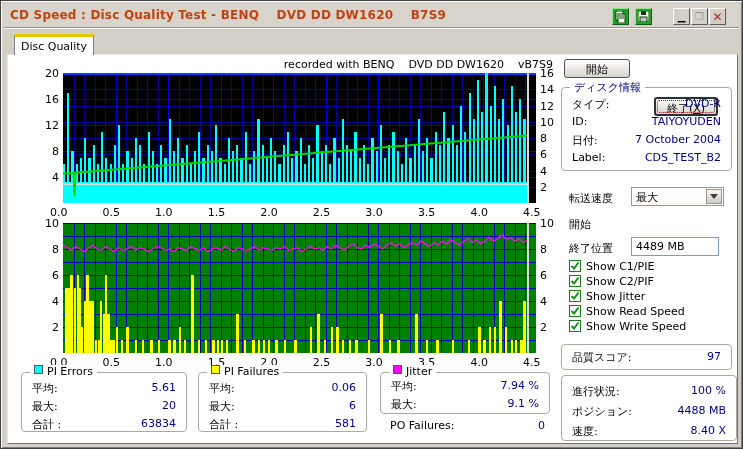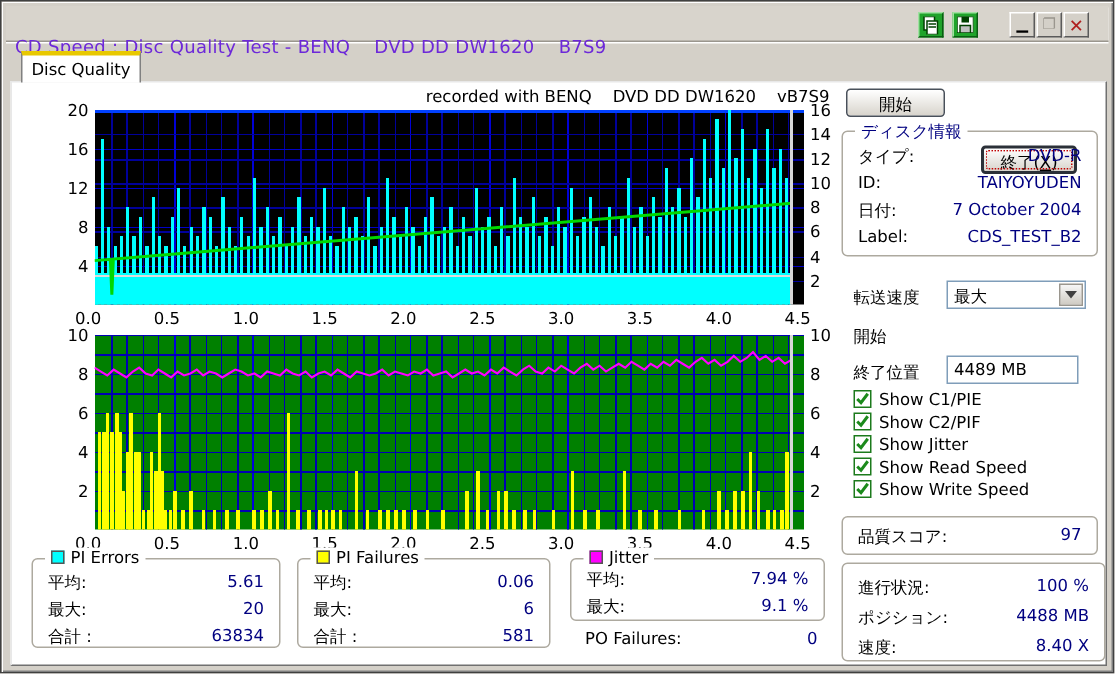--- a/index.html
+++ b/index.html
@@ -5,22 +5,22 @@
   * { margin:0; padding:0; box-sizing:border-box; }
   html,body { width:743px; height:449px; font-family:"DejaVu Sans", sans-serif; }
   body { position:relative; background:#D4D0C8; overflow:hidden; }
 
   .window { position:absolute; inset:0; background:#D4D0C8;
             border:1px solid #404040; box-shadow:inset 1px 1px 0 #fff, inset -1px -1px 0 #808080; }
 
   
   .titlebar { position:absolute; left:3px; top:3px; right:3px; height:24px;
               background:#D8D4CC; border-bottom:1px solid #9a968e; box-shadow:0 1px 0 #fff; }
-  .title-text { position:absolute; left:6px; top:4px; font-size:12px; font-weight:normal; color:#6d28d9;
-                letter-spacing:.2px; white-space:pre;margin-top:16px; }
+  .title-text { position:absolute; left:6px; top:4px; font-size:12px; font-weight:bold; color:#c2410c;
+                letter-spacing:.2px; white-space:pre; }
   .tb-btn { position:absolute; top:4px; width:17px; height:17px; border:1px solid;
             border-color:#fff #5a5a5a #5a5a5a #fff; background:#D4D0C8; cursor:default;
             display:flex; align-items:center; justify-content:center; }
   .tb-green { background:#1FA32A; border-color:#9fe0a0 #0a5c12 #0a5c12 #9fe0a0; }
   .glyph { font-size:10px; line-height:10px; color:#000; }
   .close-glyph { color:#B02020; font-weight:bold; font-size:12px; }
   .max-glyph { color:#9a968e; }
 
   
   .tab { position:absolute; left:13px; top:33px; width:80px; height:21px; background:#fff;
@@ -36,21 +36,21 @@
   #top-plot { top:72px; }
   #bottom-plot { top:222px; }
   .tick { position:absolute; font-size:11px; color:#000; }
   .tick.left { width:22px; text-align:right; }
   .tick.right { width:26px; text-align:left; }
   .tick.x { width:26px; text-align:left; }
 
   
   .gbox { position:absolute; border:1px solid #ADA99F; border-radius:4px; background:transparent; }
   .gbox-title { position:absolute; top:-8px; left:8px; background:#fff; padding:0 4px;
-                font-size:11px; color:#000; display:flex; align-items:center; gap:4px; }
+                font-size:11px; color:#000; display:flex; align-items:flex-start; gap:4px; }
   .gbox-title.navy { color:#000080; }
   .chip { width:9px; height:9px; border:1px solid #555; display:inline-block; }
   .srow { position:absolute; left:10px; right:10px; height:16px; font-size:11px; }
   .srow .lbl { position:absolute; left:0; color:#000; }
   .srow .val { position:absolute; right:0; color:#000080; text-align:right; }
   .po-row { position:absolute; font-size:11px; }
   .po-row .lbl { color:#000; } .po-row .val { color:#000080; }
 
   
   .btn { position:absolute; height:19px; font-size:11px; color:#000; text-align:center;

